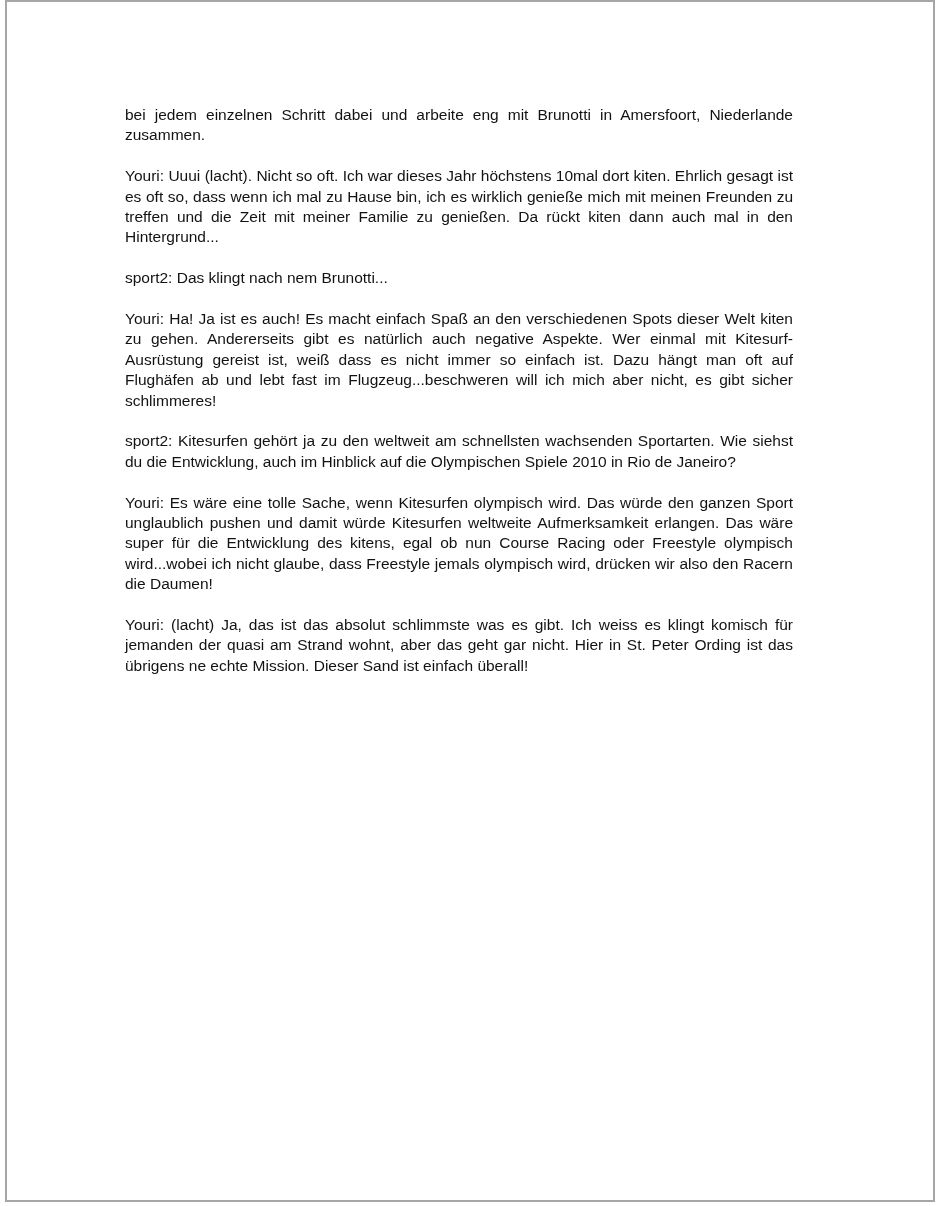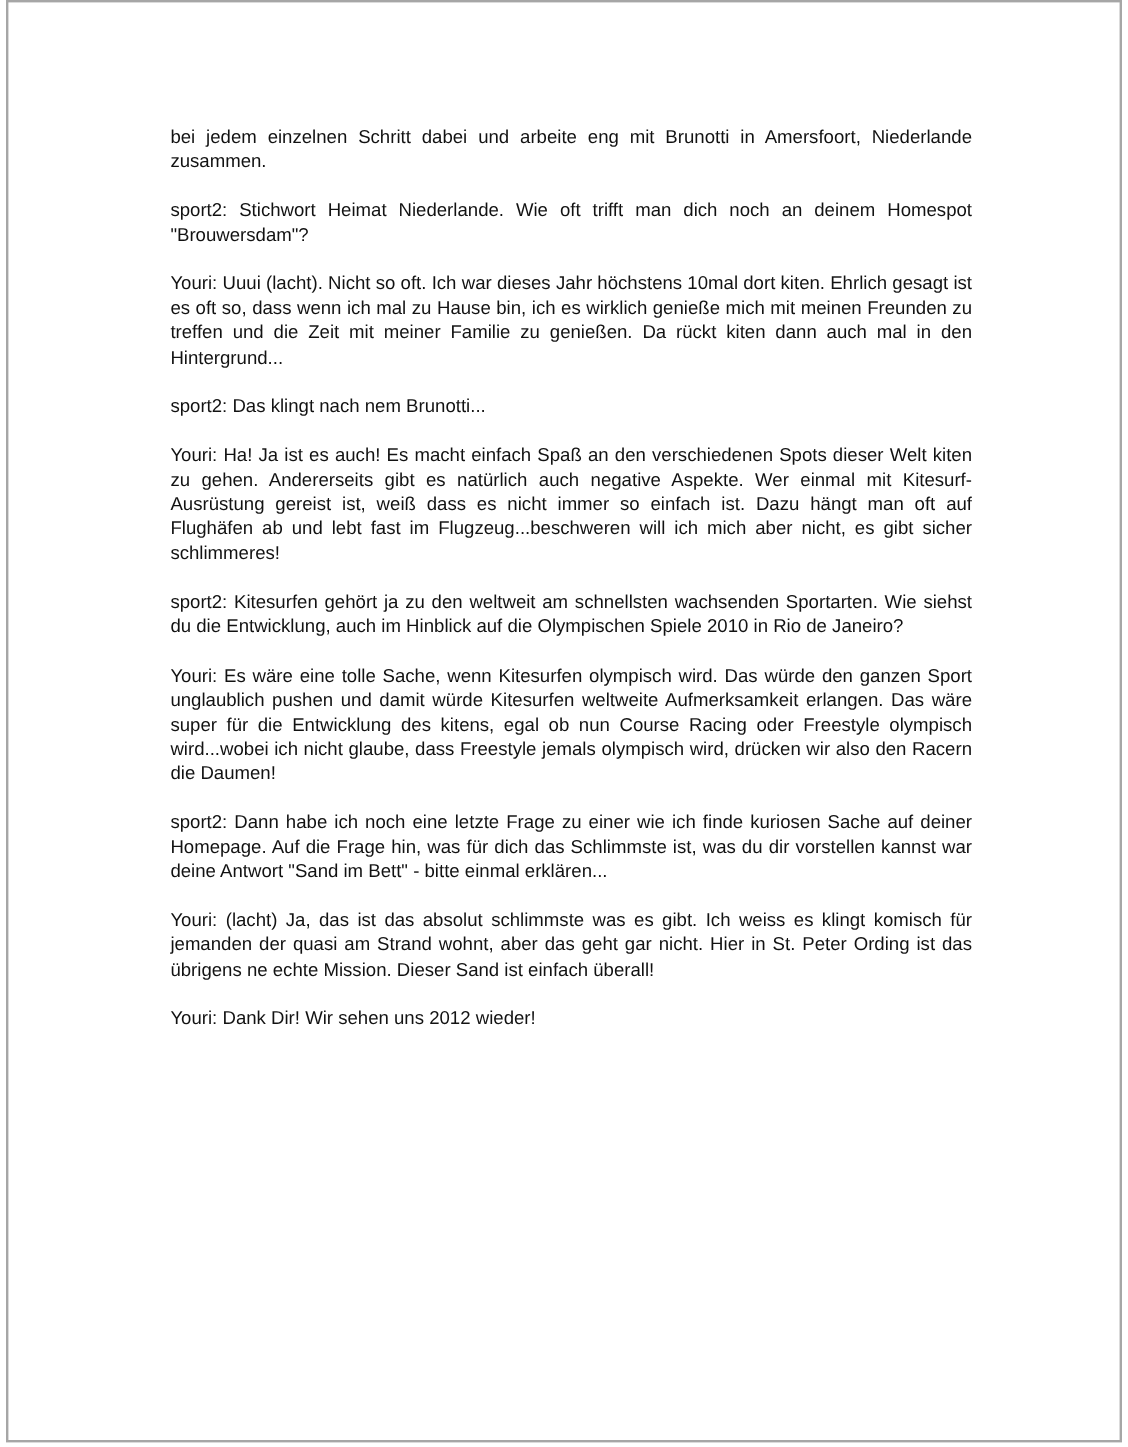--- a/index.html
+++ b/index.html
@@ -19,21 +19,21 @@
     left: 5px;
     top: 0px;
     width: 930px;
     height: 1202px;
     box-sizing: border-box;
     border: 2px solid #a6a6a6;
     background: #ffffff;
   }
   .content {
     position: absolute;
-    left: 135px;
+    left: 118px;
     top: 103px;
     width: 668px;
     color: #121212;
     font-size: 15.5px;
     line-height: 20.4px;
     text-align: justify;
     text-justify: inter-word;
   }
   .para {
     margin: 0 0 20.4px 0;
@@ -41,23 +41,20 @@
   .para:last-child {
     margin-bottom: 0;
   }
 </style>
 </head>
 <body>
 
 <div class="page">
   <div class="content">
     <p class="para">bei jedem einzelnen Schritt dabei und arbeite eng mit Brunotti in Amersfoort, Niederlande zusammen.</p>
-    <p class="para">sport2: Stichwort Heimat Niederlande. Wie oft trifft man dich noch an deinem Homespot "Brouwersdam"?</p>
     <p class="para">Youri: Uuui (lacht). Nicht so oft. Ich war dieses Jahr höchstens 10mal dort kiten. Ehrlich gesagt ist es oft so, dass wenn ich mal zu Hause bin, ich es wirklich genieße mich mit meinen Freunden zu treffen und die Zeit mit meiner Familie zu genießen. Da rückt kiten dann auch mal in den Hintergrund...</p>
     <p class="para">sport2: Das klingt nach nem Brunotti...</p>
     <p class="para">Youri: Ha! Ja ist es auch! Es macht einfach Spaß an den verschiedenen Spots dieser Welt kiten zu gehen. Andererseits gibt es natürlich auch negative Aspekte. Wer einmal mit Kitesurf-Ausrüstung gereist ist, weiß dass es nicht immer so einfach ist. Dazu hängt man oft auf Flughäfen ab und lebt fast im Flugzeug...beschweren will ich mich aber nicht, es gibt sicher schlimmeres!</p>
     <p class="para">sport2: Kitesurfen gehört ja zu den weltweit am schnellsten wachsenden Sportarten. Wie siehst du die Entwicklung, auch im Hinblick auf die Olympischen Spiele 2010 in Rio de Janeiro?</p>
     <p class="para">Youri: Es wäre eine tolle Sache, wenn Kitesurfen olympisch wird. Das würde den ganzen Sport unglaublich pushen und damit würde Kitesurfen weltweite Aufmerksamkeit erlangen. Das wäre super für die Entwicklung des kitens, egal ob nun Course Racing oder Freestyle olympisch wird...wobei ich nicht glaube, dass Freestyle jemals olympisch wird, drücken wir also den Racern die Daumen!</p>
-    <p class="para">sport2: Dann habe ich noch eine letzte Frage zu einer wie ich finde kuriosen Sache auf deiner Homepage. Auf die Frage hin, was für dich das Schlimmste ist, was du dir vorstellen kannst war deine Antwort "Sand im Bett" - bitte einmal erklären...</p>
     <p class="para">Youri: (lacht) Ja, das ist das absolut schlimmste was es gibt. Ich weiss es klingt komisch für jemanden der quasi am Strand wohnt, aber das geht gar nicht. Hier in St. Peter Ording ist das übrigens ne echte Mission. Dieser Sand ist einfach überall!</p>
-    <p class="para">Youri: Dank Dir! Wir sehen uns 2012 wieder!</p>
   </div>
 </div>
 
 </body></html>

